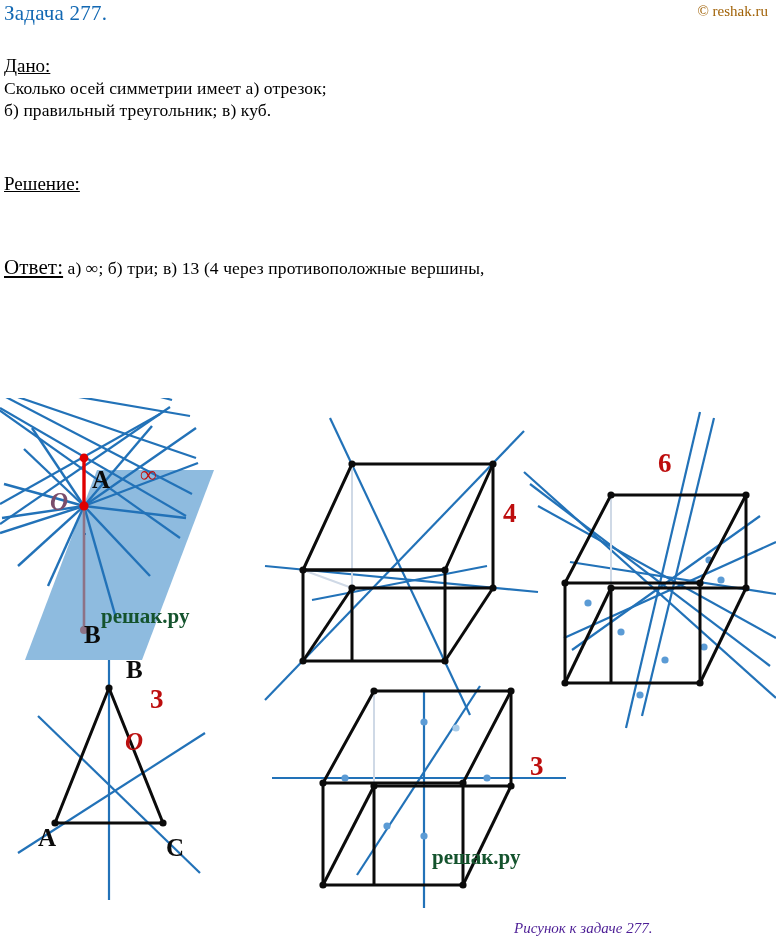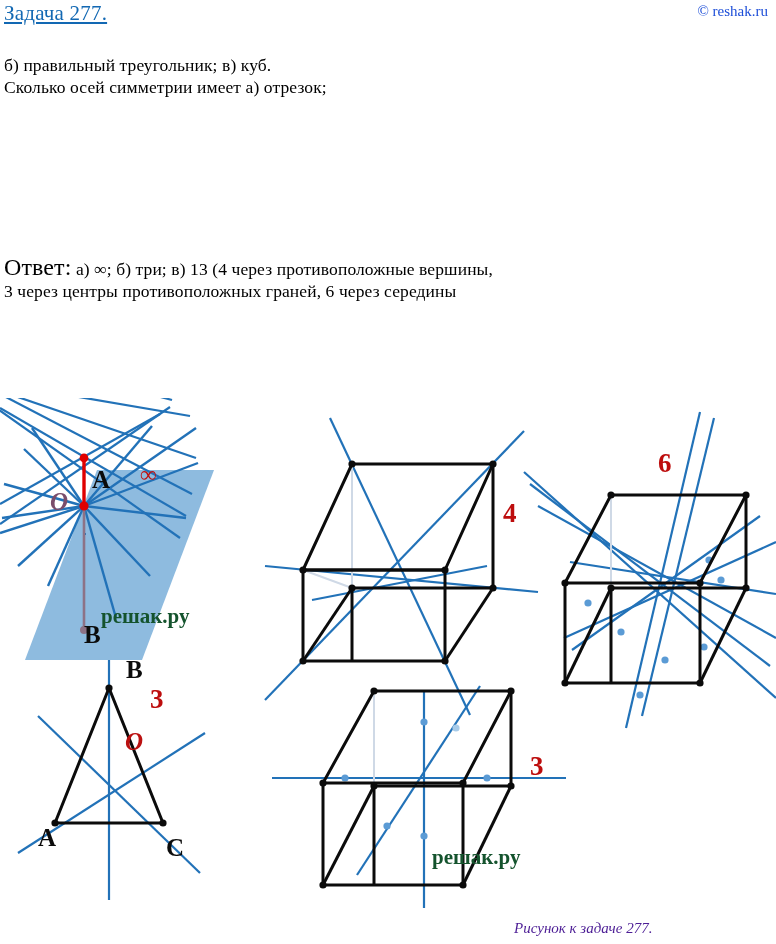--- a/index.html
+++ b/index.html
@@ -16,50 +16,50 @@
     color: #000000;
   }
 
   
   #task-title {
     position: absolute;
     left: 4px;
     top: 1px;
     font-size: 21px;
     color: #1268b3;
-    text-decoration: underline;
     letter-spacing: 0.2px;
     white-space: nowrap;
   }
   #copyright {
     position: absolute;
     right: 8px;
     top: 3px;
     font-size: 15px;
-    color: #1d4ed8;
+    color: #a16207;
     white-space: nowrap;
   }
 
   
   .txt-block { position: absolute; left: 4px; }
   .lbl-underline {
     text-decoration: underline;
     font-size: 19px;
     line-height: 23px;
     white-space: nowrap;
   }
   .body-line {
     font-size: 17.5px;
     line-height: 22px;
     white-space: nowrap;
     letter-spacing: 0.1px;
   }
   .ans-head {
     display: inline;
-    font-size: 24px;
+    text-decoration: underline;
+    font-size: 21px;
   }
   .ans-rest { display: inline; font-size: 17.5px; margin-top: 44px; }
 
   #given-block  { top: 54px; }
   #solve-block  { top: 172px; }
   #answer-block { top: 256px; }
 
   
   #figure {
     position: absolute;
@@ -107,32 +107,33 @@
     white-space: nowrap;
   }
 </style>
 </head>
 <body>
 
 <div id="task-title">Задача 277.</div>
 <div id="copyright">© reshak.ru</div>
 
 <div class="txt-block" id="given-block">
+  <div class="lbl-underline">Дано:</div>
+  <div class="body-line">Сколько осей симметрии имеет а) отрезок;</div>
   <div class="body-line">б) правильный треугольник;  в) куб.</div>
-  <div class="body-line">Сколько осей симметрии имеет а) отрезок;</div>
 </div>
 
 <div class="txt-block" id="solve-block">
+  <div class="lbl-underline">Решение:</div>
 </div>
 
 <div class="txt-block" id="answer-block">
   <div class="body-line">
     <span class="ans-head">Ответ:</span><span class="ans-rest">  а) ∞;  б) три;  в) 13 (4 через противоположные вершины,</span>
   </div>
-  <div class="body-line">3 через центры противоположных граней, 6 через середины</div>
 </div>
 
 <div id="figure">
 
   <svg width="776" height="546" viewBox="0 0 776 546" xmlns="http://www.w3.org/2000/svg">
 
     <g>
 
       <polygon points="48,240 128,68 216,68 136,240" transform="translate(0,0) scale(1)" fill="none" stroke="none"></polygon>
       <polygon points="51,258 128,74 214,74 136,258" fill="none"></polygon>

